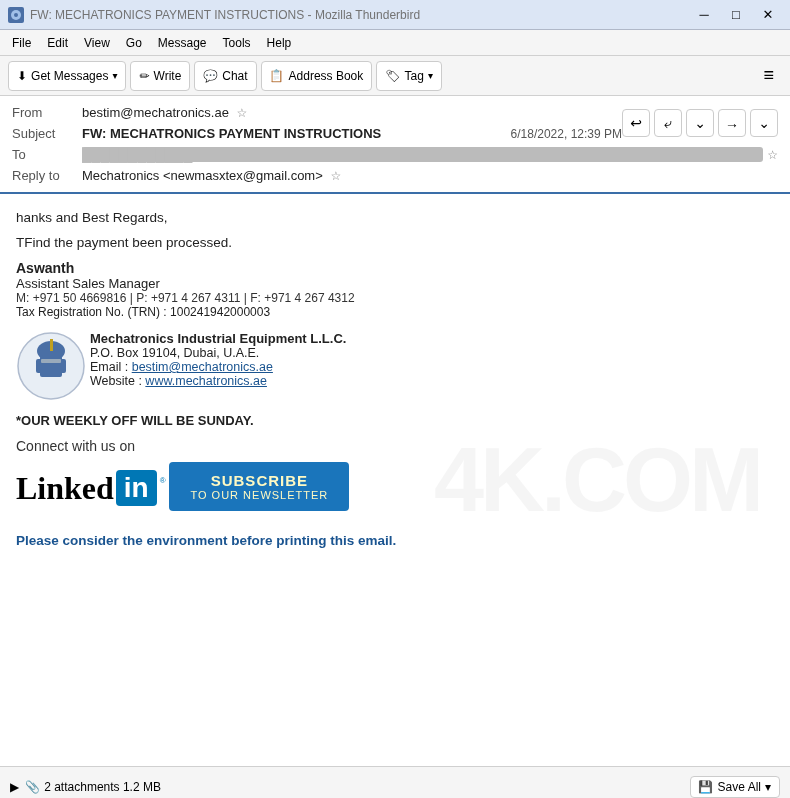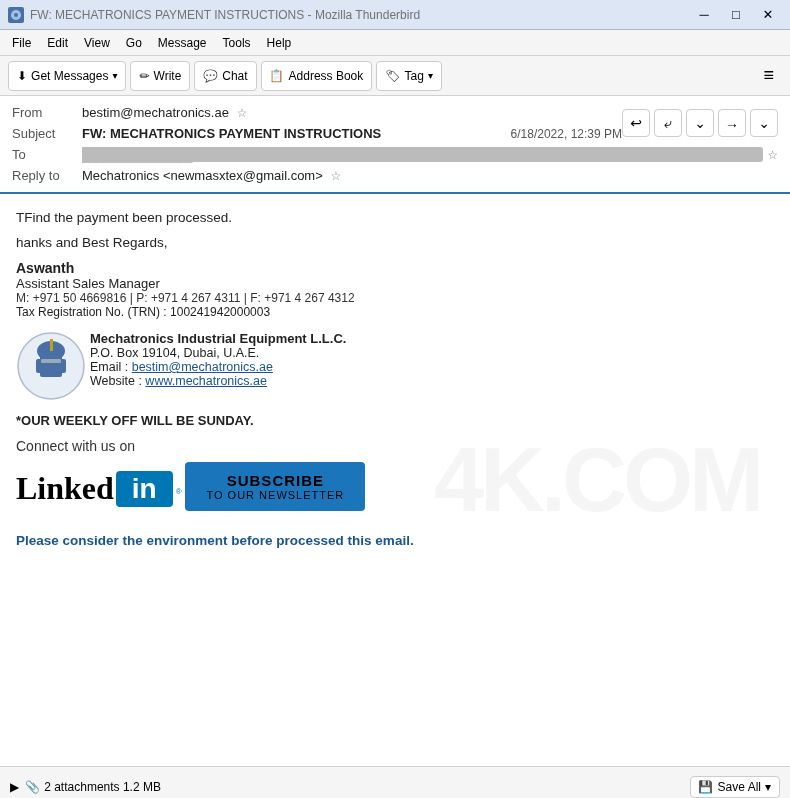--- a/index.html
+++ b/index.html
@@ -144,44 +144,44 @@
     .company-info strong { font-size: 13px; }
     .company-info a { color: #1a5490; }
 
     .weekly-off { font-weight: bold; font-size: 13px; margin-bottom: 0; }
 
     .connect-section { margin: 10px 0; }
     .connect-text { font-size: 14px; color: #333; margin-bottom: 4px; }
 
     .linkedin-logo {
       display: inline-flex;
-      align-items: center;
+      align-items: flex-start;
       margin-bottom: 10px;
     }
     .linkedin-text {
       font-size: 32px;
       font-weight: bold;
       color: #000;
       font-family: Georgia, serif;
     }
     .linkedin-in {
       background: #0077b5;
       color: white;
       font-size: 28px;
       font-weight: bold;
-      padding: 2px 16px;
+      padding: 2px 8px;
       border-radius: 4px;
       margin-left: 2px;
       font-family: Arial, sans-serif;
     }
     .linkedin-dot { font-size: 8px; color: #0077b5; margin-left: 3px; vertical-align: top; margin-top: 6px; }
 
     .subscribe-btn {
       background: #1a75bb;
-      color: #000000;
+      color: #fef9c3;
       padding: 10px 20px;
       display: inline-block;
       border-radius: 4px;
       cursor: pointer;
       margin: 4px 0 12px 0;
       min-width: 180px;
       text-align: center;
     }
     .subscribe-main { font-weight: bold; font-size: 15px; letter-spacing: 1px; text-transform: uppercase; }
     .subscribe-sub { font-size: 11px; text-transform: uppercase; letter-spacing: 1px; }
@@ -309,22 +309,22 @@
     <span class="email-header-value">
       <span>Mechatronics &lt;newmasxtex@gmail.com&gt;</span>
       <span class="star-icon">☆</span>
     </span>
   </div>
 </div>
 
 <div class="email-body">
   <div class="watermark">4K.COM</div>
 
+  <p>hanks and Best Regards,</p>
   <p>TFind the payment been processed.</p>
-  <p>hanks and Best Regards,</p>
 
   <div class="signature">
     <div class="signature-name">Aswanth</div>
     <div class="signature-title">Assistant Sales Manager</div>
     <div class="signature-contact">M: +971 50 4669816 | P: +971 4 267 4311 | F: +971 4 267 4312</div>
     <div class="signature-tax">Tax Registration No. (TRN) : 100241942000003</div>
   </div>
 
   <div class="company-block">
 
@@ -363,21 +363,21 @@
       <span class="linkedin-text">Linked</span>
       <span class="linkedin-in">in</span>
       <span class="linkedin-dot">®</span>
     </div>
     <div class="subscribe-btn">
       <div class="subscribe-main">SUBSCRIBE</div>
       <div class="subscribe-sub">TO OUR NEWSLETTER</div>
     </div>
   </div>
 
-  <div class="env-notice">Please consider the environment before processed this email.</div>
+  <div class="env-notice">Please consider the environment before printing this email.</div>
 </div>
 
 <div class="bottom-bar">
   <span class="expand-btn">▶</span>
   <span class="attachment-icon">📎</span>
   <span>2 attachments</span>
   <span>&nbsp;</span>
   <span>1.2 MB</span>
   <button class="save-all-btn">
     <span>💾</span>

